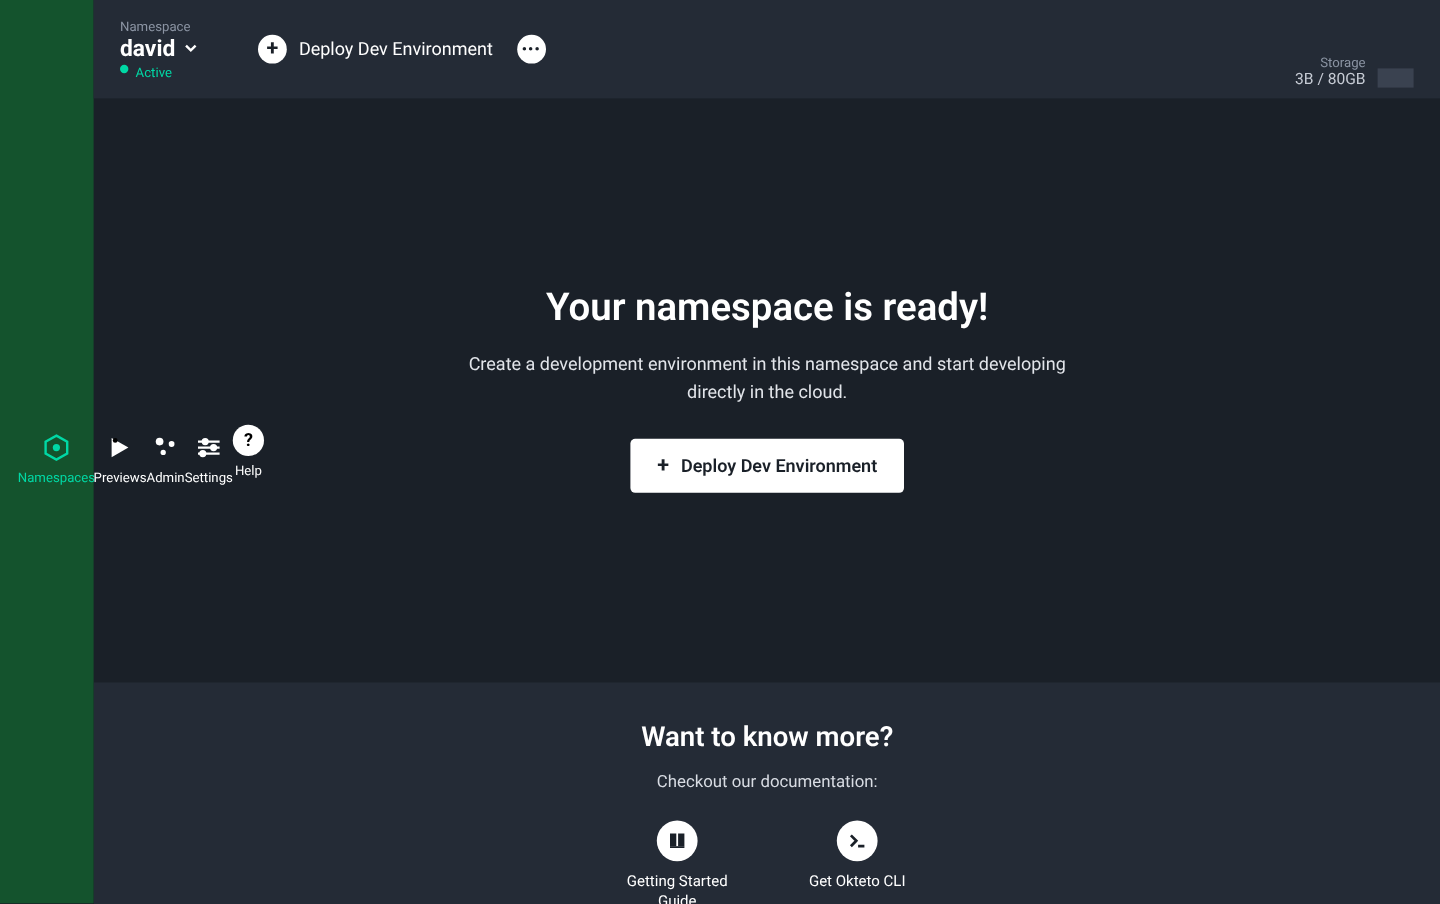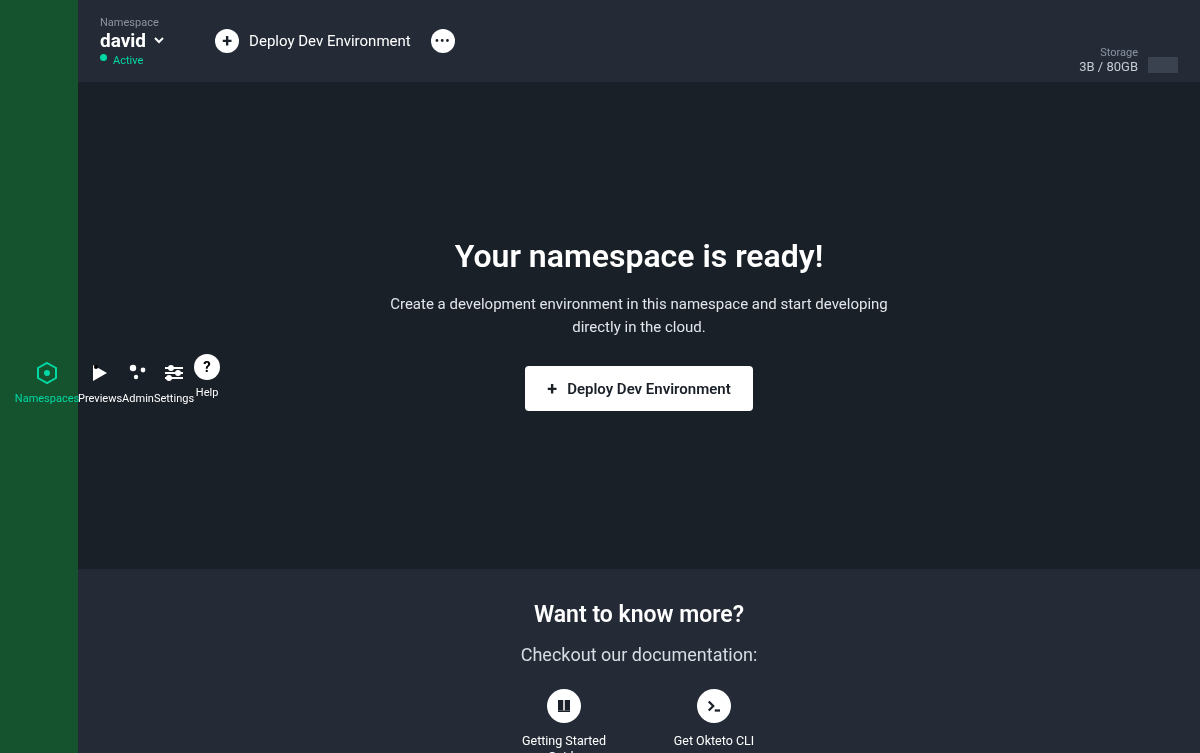--- a/index.html
+++ b/index.html
@@ -153,21 +153,21 @@
     .deploy-main-btn .plus { font-size: 18px; font-weight: 700; }
 
     .know-more {
       width: 100%;
       background: #242b36;
       margin-top: 158px;
       padding: 32px 0 40px;
       text-align: center;
     }
     .know-more h2 { font-size: 23px; font-weight: 600; }
-    .know-more .sub { font-size: 18px; color: #d8dce3; margin-top: 16px; }
+    .know-more .sub { font-size: 14px; color: #d8dce3; margin-top: 16px; }
     .doc-links { display: flex; justify-content: center; gap: 60px; margin-top: 24px; }
     .doc-link { display: flex; flex-direction: column; align-items: center; cursor: pointer; width: 90px; }
     .doc-circle {
       width: 34px; height: 34px; border-radius: 50%;
       background: #fff; color: #1a2028;
       display: flex; align-items: center; justify-content: center;
     }
     .doc-label { font-size: 12.5px; margin-top: 10px; line-height: 1.3; }
   </style>
 </head>

